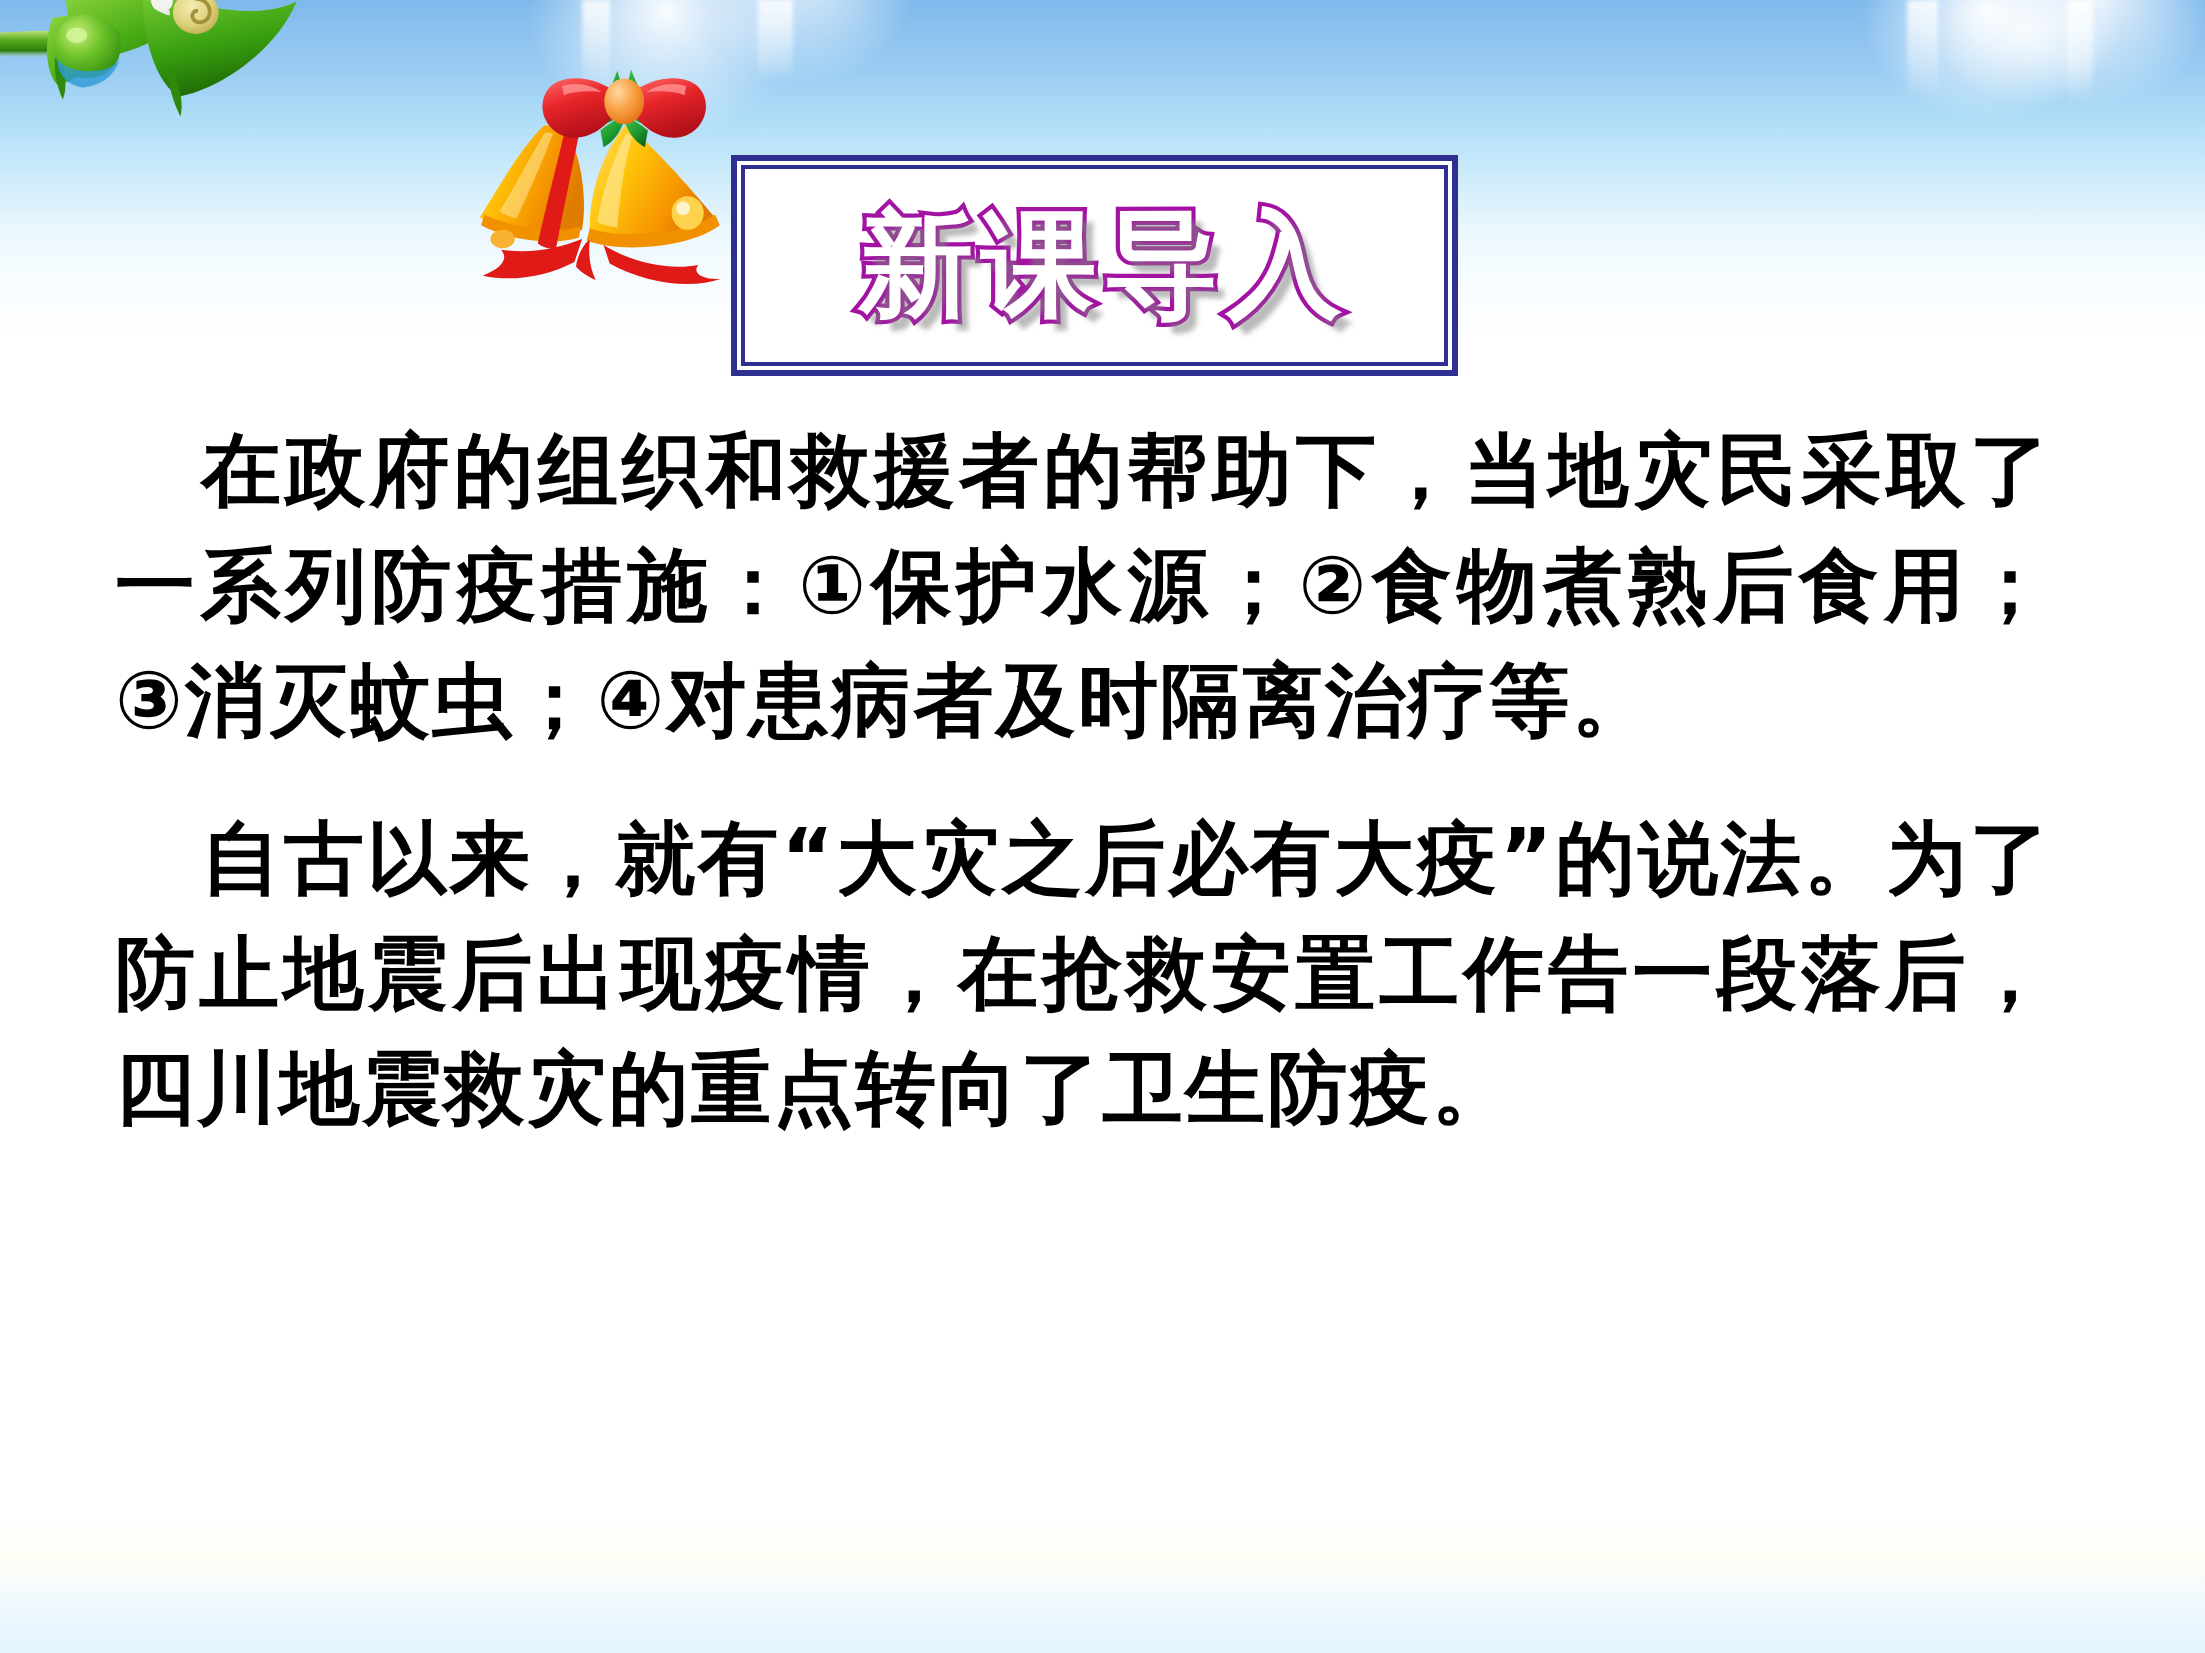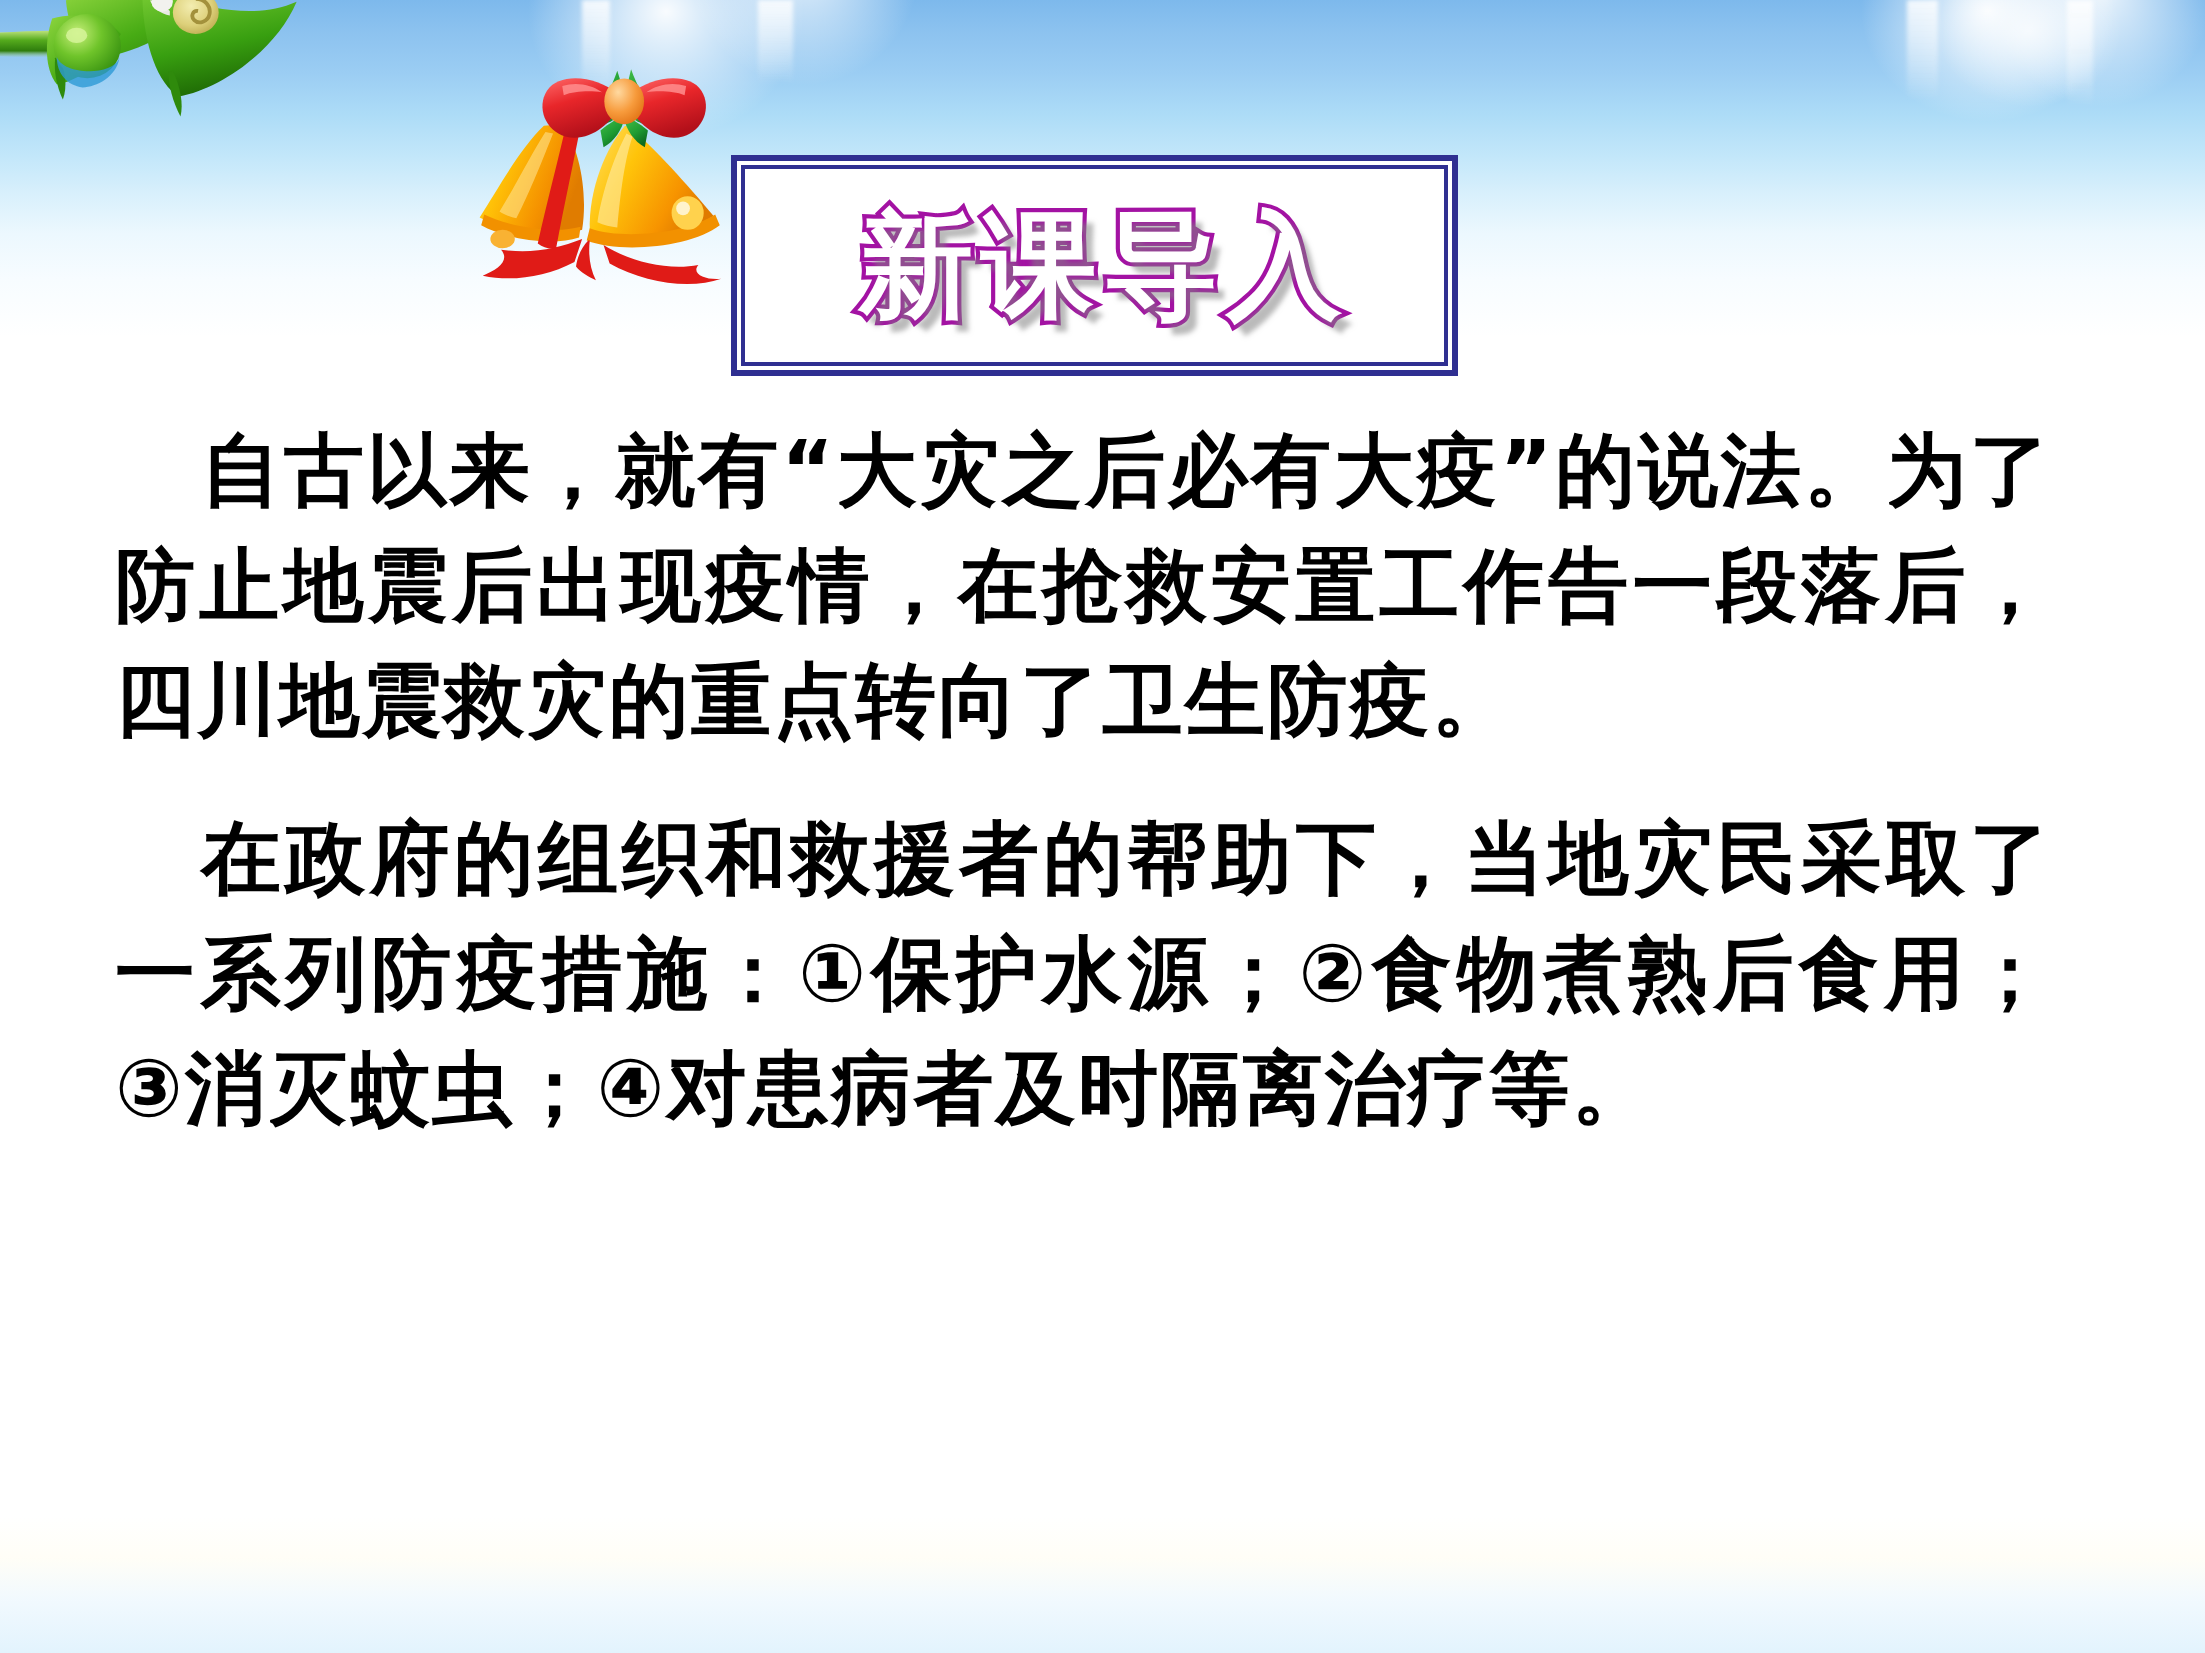--- a/index.html
+++ b/index.html
@@ -106,21 +106,21 @@
     width: 100%;
     height: 100%;
     box-sizing: border-box;
     border: 4.6px solid #2f2f91;
     background: #ffffff;
     display: flex;
     align-items: center;
     justify-content: center;
   }
   #title-text {
-    font-family: Liberation Sans, sans-serif;
+    font-family: Liberation Serif, serif;
     font-weight: bold;
     font-size: 115px;
     line-height: 1;
     letter-spacing: 7.7px;
     color: #ffffff;
     -webkit-text-stroke: 8.4px #a312a3;
     paint-order: stroke fill;
     text-shadow: 10.7px 10.7px 5.4px rgba(130,130,130,0.55);
     white-space: nowrap;
     margin-left: 19px;
@@ -288,18 +288,18 @@
     </svg>
   </div>
 
   <div id="title-box">
     <div id="title-box-inner">
       <span id="title-text">新课导入</span>
     </div>
   </div>
 
   <div id="body-text">
+    <p>在政府的组织和救援者的帮助下，当地灾民采取了一系列防疫措施：①保护水源；②食物煮熟后食用；③消灭蚊虫；④对患病者及时隔离治疗等。</p>
     <p>自古以来，就有“大灾之后必有大疫”的说法。为了防止地震后出现疫情，在抢救安置工作告一段落后，四川地震救灾的重点转向了卫生防疫。</p>
-    <p>在政府的组织和救援者的帮助下，当地灾民采取了一系列防疫措施：①保护水源；②食物煮熟后食用；③消灭蚊虫；④对患病者及时隔离治疗等。</p>
   </div>
 
 </div>
 
 
 </body></html>

